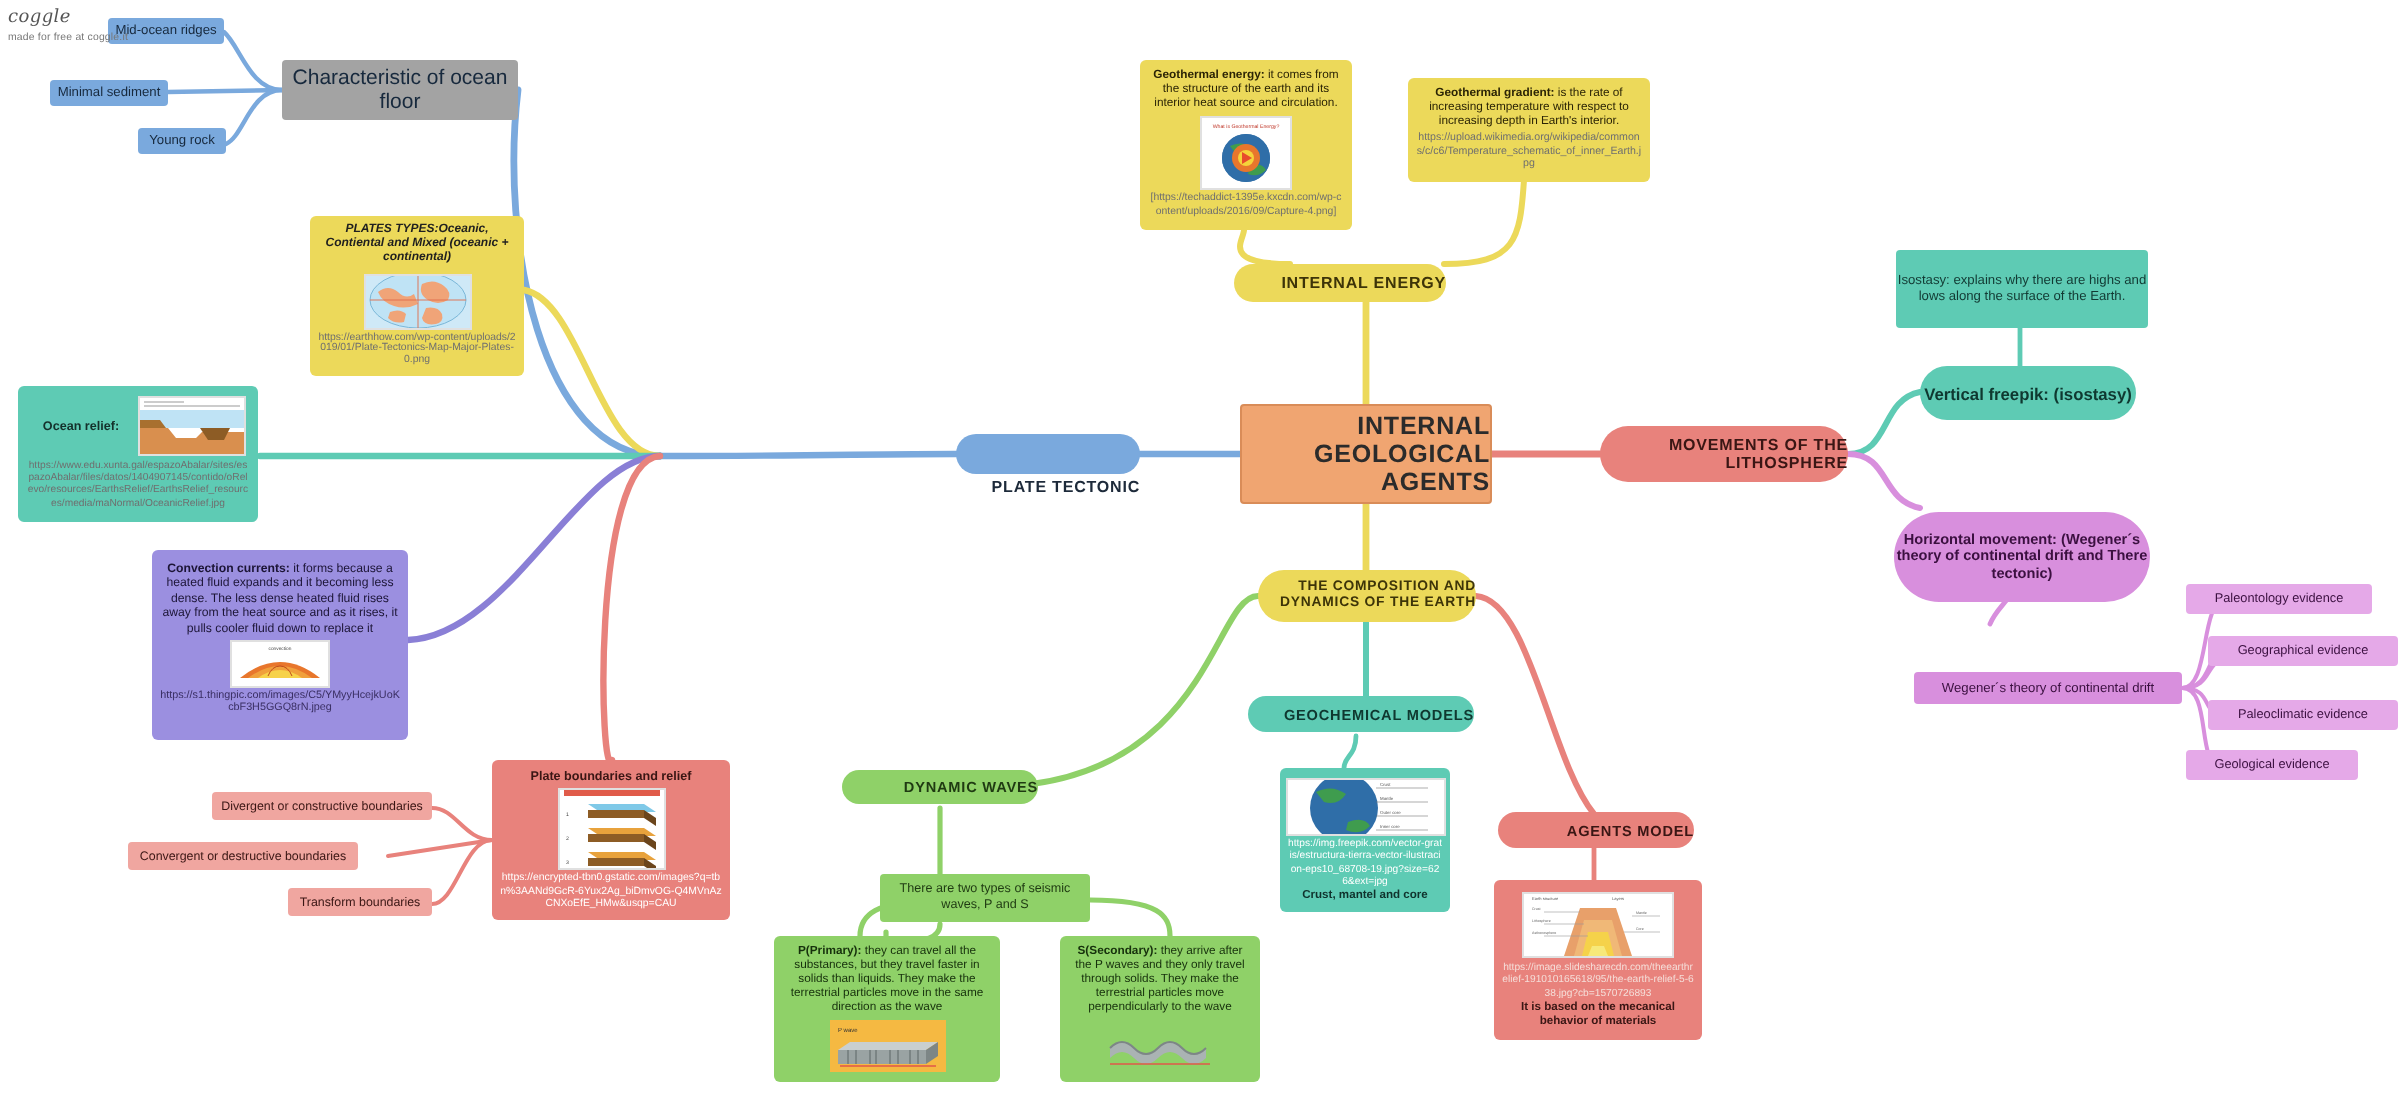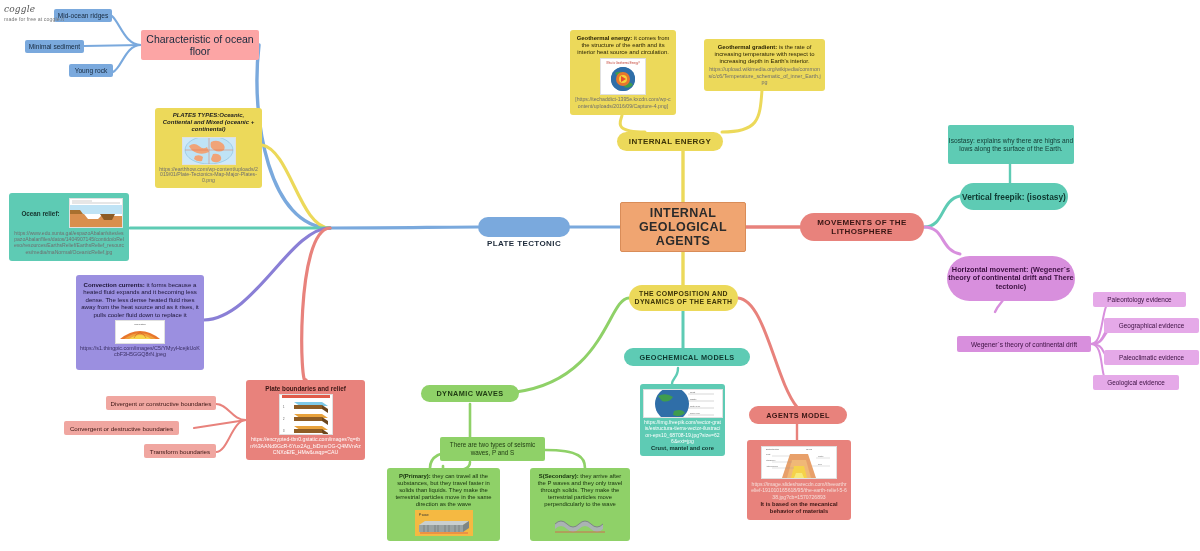--- a/index.html
+++ b/index.html
@@ -13,21 +13,21 @@
   .pill{border-radius:999px;}
   .rect{border-radius:2px;}
   .card{border-radius:3px;padding:3px 4px;}
   .t{display:block;width:100%;}
   
   #brand{position:absolute;left:4px;top:4px;z-index:5;}
   #brand .logo{font-family:"DejaVu Serif",serif;font-size:9px;font-style:italic;
       color:#555;letter-spacing:.2px;}
   #brand .made{font-size:5.2px;color:#777;margin-top:2px;letter-spacing:.1px;}
   
-  .cap{font-weight:bold;letter-spacing:.4px;}
+  .cap{font-weight:bold;letter-spacing:.4px;text-align:right;}
   .url{color:#6f6f6f;word-break:break-all;line-height:1.12;}
   .imgbox{background:#fff;border:1px solid rgba(0,0,0,.12);overflow:hidden;
       display:flex;align-items:center;justify-content:center;}
   .imgbox svg{display:block;}
 </style>
 </head>
 <body>
 
 <div id="canvas">
 
@@ -91,21 +91,21 @@
   </div>
 
   <div class="node rect" style="left:620px;top:202px;width:126px;height:50px;background:#f0a571;border:1px solid #d98c58;">
     <span class="t cap" style="font-size:12.5px;line-height:14px;">INTERNAL GEOLOGICAL AGENTS</span>
   </div>
 
   <div class="node pill" style="left:478px;top:217px;width:92px;height:20px;background:#7aa9dd;">
     <span class="t cap" style="font-size:8px;color:#1d2a3a;margin-top:32px;">PLATE TECTONIC</span>
   </div>
 
-  <div class="node rect" style="left:141px;top:30px;width:118px;height:30px;background:#fca5a5;">
+  <div class="node rect" style="left:141px;top:30px;width:118px;height:30px;background:#a3a3a3;">
     <span class="t" style="font-size:10.5px;line-height:12px;color:#17293d;">Characteristic of ocean floor</span>
   </div>
   <div class="node rect" style="left:54px;top:9px;width:58px;height:13px;background:#7aa9dd;">
     <span class="t" style="font-size:6.6px;color:#17293d;">Mid-ocean ridges</span>
   </div>
   <div class="node rect" style="left:25px;top:40px;width:59px;height:13px;background:#7aa9dd;">
     <span class="t" style="font-size:6.6px;color:#17293d;">Minimal sediment</span>
   </div>
   <div class="node rect" style="left:69px;top:64px;width:44px;height:13px;background:#7aa9dd;">
     <span class="t" style="font-size:6.6px;color:#17293d;">Young rock</span>
@@ -314,21 +314,21 @@
         <rect width="56" height="24" fill="#8fd168"></rect>
         <g transform="translate(3,5)">
           <path d="M0 8 q6-6 12 0 q6 6 12 0 q6-6 12 0 q6 6 12 0 l0 5 q-6 6-12 0 q-6-6-12 0 q-6 6-12 0 q-6-6-12 0z" fill="#aab3b3"></path>
           <path d="M0 8 q6-6 12 0 q6 6 12 0 q6-6 12 0 q6 6 12 0" fill="none" stroke="#7d8686" stroke-width="1"></path>
         </g>
         <path d="M3 21 h50" stroke="#e0574a" stroke-width=".8"></path>
       </svg>
     </div>
   </div>
 
-  <div class="node pill" style="left:624px;top:348px;width:126px;height:18px;background:#5ecbb4;">
+  <div class="node pill" style="left:624px;top:348px;width:113px;height:18px;background:#5ecbb4;">
     <span class="t cap" style="font-size:7.3px;color:#0f3830;">GEOCHEMICAL MODELS</span>
   </div>
   <div class="node card" style="left:640px;top:384px;width:85px;height:72px;background:#5ecbb4;justify-content:flex-start;">
     <div class="imgbox" style="width:78px;height:40px;margin:2px 0 1px;">
       <svg width="78" height="40" viewBox="0 0 78 40">
         <rect width="78" height="40" fill="#fff"></rect>
         <circle cx="28" cy="20" r="17" fill="#2f6ea8"></circle>
         <path d="M14 12 q8-4 15 1 q-4 6-11 4z" fill="#3f9c4e"></path>
         <path d="M30 27 q8-3 11 2 q-5 5-12 2z" fill="#3f9c4e"></path>
         <path d="M28 3 a17 17 0 0 1 0 34 a10 10 0 0 0 0-34z" fill="#e8762c"></path>

